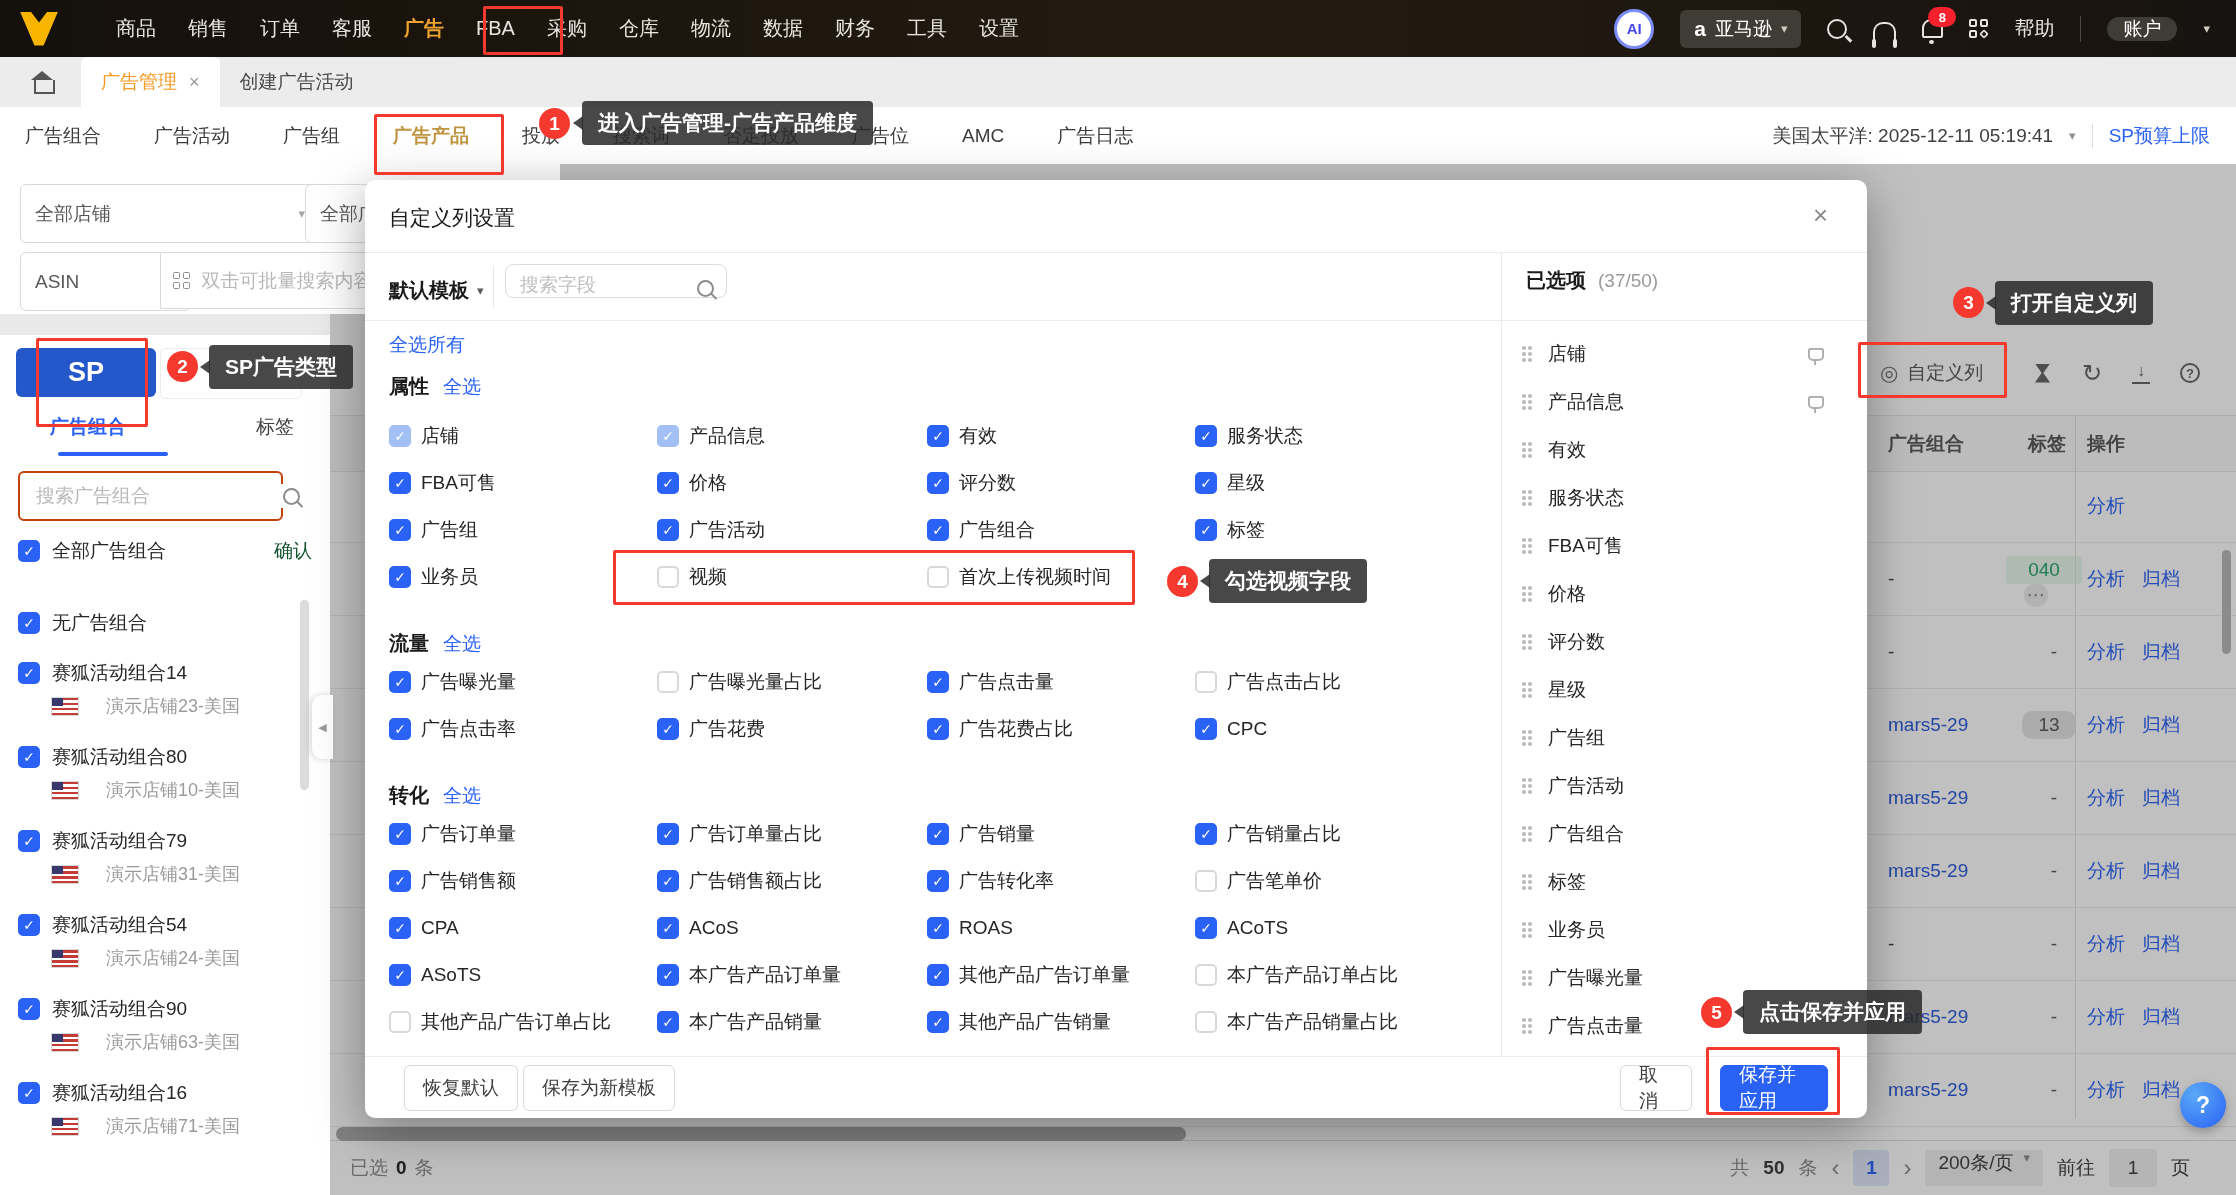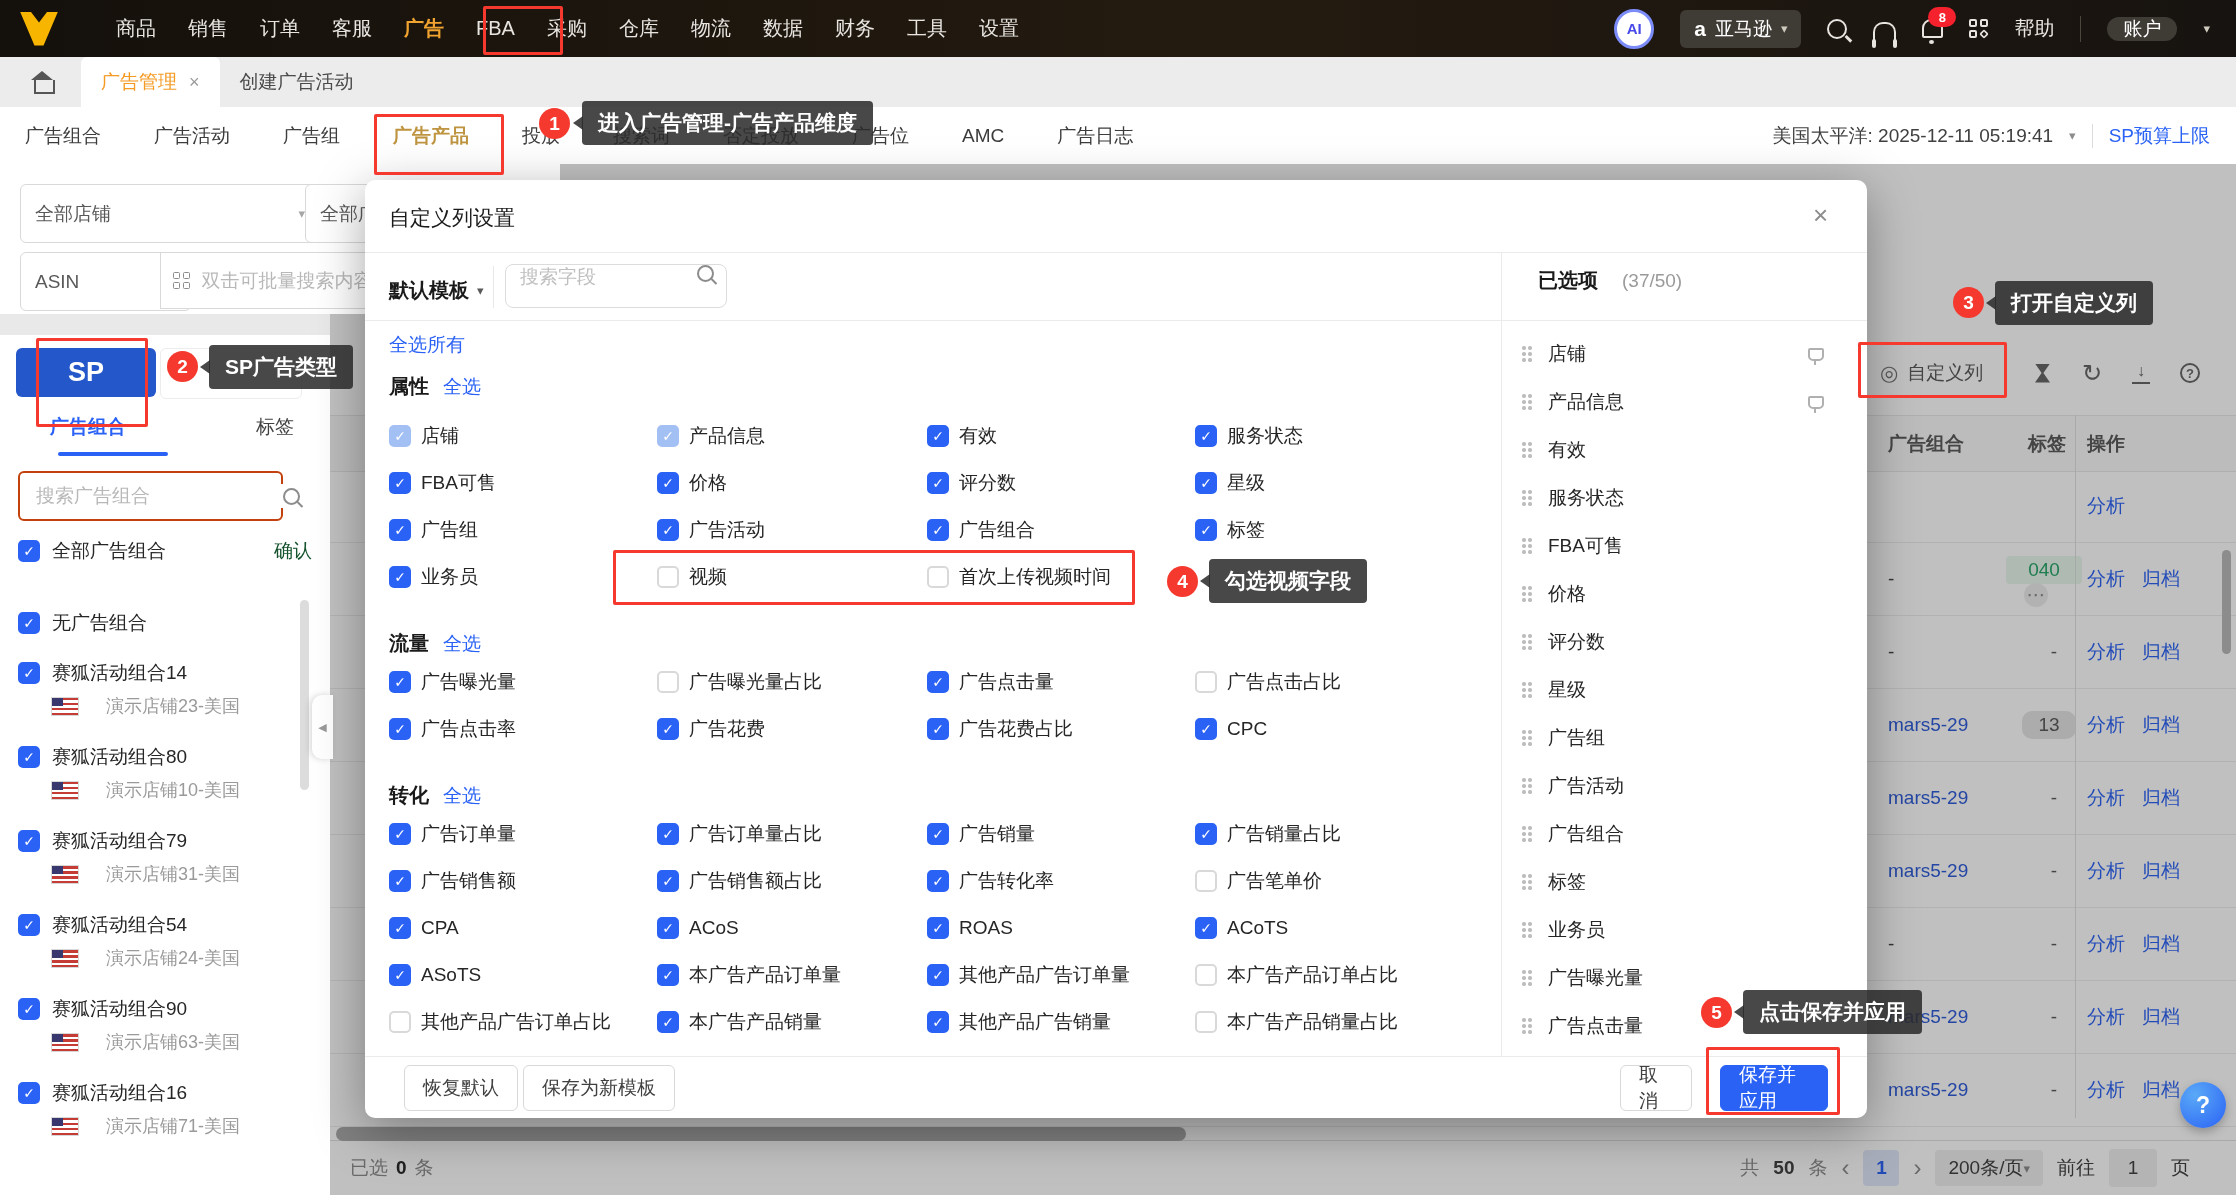--- a/index.html
+++ b/index.html
@@ -107,48 +107,48 @@
   .a1{left:1757px}.a2{left:1812px}
   .colsep{position:absolute;left:1745px;top:251px;height:703px;border-left:1px solid #e0e0e0;box-shadow:-7px 0 8px -6px rgba(0,0,0,.10)}
   .vscroll{position:absolute;left:1892px;top:386px;width:9px;height:104px;background:#b9b9b9;border-radius:5px}
   
   .bottombar{position:absolute;left:330px;top:1140px;width:1906px;height:55px;background:#fff;border-top:1px solid #e0e0e0;display:flex;align-items:center;justify-content:flex-end;gap:14px;padding-right:46px;box-sizing:border-box;font-size:19px;color:#8c8c8c;z-index:1}
   .selcount{position:absolute;left:20px;display:flex;gap:8px;align-items:center}
   .selcount b{color:#262626}
   .totalnum{color:#404040;font-weight:700}
   .pgarrow{font-size:24px;color:#8c8c8c;line-height:1}
   .pgcur{width:36px;height:36px;border-radius:4px;background:#dfe7f8;color:#2a62f5;font-weight:700;display:flex;align-items:center;justify-content:center}
-  .pgsize{height:36px;border-radius:4px;background:#efefef;color:#404040;display:flex;align-items:center;padding:0 13px}
+  .pgsize{height:36px;border-radius:4px;background:#efefef;color:#404040;display:flex;align-items:flex-start;gap:10px;padding:0 13px}
   .pgsize .caret{color:#8c8c8c}
   .goto{color:#404040}
   .gotoinput{width:44px;height:36px;border-radius:4px;background:#efefef;border:none;outline:none;text-align:center;font-size:19px;color:#404040;font-family:inherit}
   .hscroll{position:absolute;left:336px;top:1127px;width:850px;height:14px;border-radius:7px;background:#a9a9a9;z-index:1}
   .floathelp{position:absolute;left:2180px;top:1082px;width:46px;height:46px;border-radius:50%;background:radial-gradient(circle at 32% 28%,#5aa9f7,#2a62f5);color:#fff;font-size:23px;font-weight:700;display:flex;align-items:center;justify-content:center;box-shadow:0 4px 10px rgba(0,0,0,.25);z-index:6}
   
   .mask{position:absolute;left:330px;top:164px;width:1906px;height:1031px;background:rgba(10,10,10,.26);z-index:4;pointer-events:none}
   
   .modal{position:absolute;left:365px;top:180px;width:1502px;height:938px;background:#fff;border-radius:10px;box-shadow:0 12px 50px rgba(0,0,0,.35);z-index:10}
   .mtitle{position:absolute;left:24px;top:24px;font-size:21px;color:#1a1a1a;font-weight:500}
   .mclose{position:absolute;left:1448px;top:20px;font-size:26px;color:#8c8c8c}
   .hline{position:absolute;left:0;width:1502px;border-top:1px solid #ebebeb}
   .mtpl{position:absolute;left:24px;top:97px;font-size:20px;font-weight:700;color:#1a1a1a;display:flex;align-items:center;gap:8px}
   .mtpl .caret{color:#595959;font-weight:400}
   .mvdiv{position:absolute;left:128px;top:86px;width:1px;height:42px;background:#e8e8e8}
-  .msearch{position:absolute;left:140px;top:84px;width:222px;height:44px;border:1px solid #dcdcdc;border-radius:8px;display:flex;align-items:flex-start;padding:0 12px;box-sizing:border-box;gap:8px}
+  .msearch{position:absolute;left:140px;top:84px;width:222px;height:34px;border:1px solid #dcdcdc;border-radius:8px;display:flex;align-items:flex-end;padding:0 12px;box-sizing:border-box;gap:8px}
   .msearch input{border:none;outline:none;flex:1;font-size:19px;font-family:inherit;min-width:0}
   .msearch input::placeholder{color:#bfbfbf}
   .alllink{position:absolute;left:24px;top:152px;font-size:19px;color:#2a62f5}
   .sechead{position:absolute;left:24px;display:flex;align-items:center;gap:14px}
   .sechead .t{font-size:20px;font-weight:700;color:#1a1a1a}
   .sechead .all{font-size:19px;color:#2a62f5}
   .optgrid{position:absolute;left:24px;width:1100px;display:grid;grid-template-columns:268px 270px 268px 1fr}
   .opt{display:flex;align-items:center;gap:10px;height:47px;font-size:19px;color:#262626}
   .opt .lbl{white-space:nowrap}
   .rpanel{position:absolute;left:1136px;top:72px;width:366px;height:804px;border-left:1px solid #ebebeb;box-sizing:border-box}
-  .seltitle{position:absolute;left:36px;top:15px;display:flex;align-items:baseline;gap:24px}
+  .seltitle{position:absolute;left:24px;top:15px;display:flex;align-items:baseline;gap:12px}
   .seltitle .t{font-size:20px;font-weight:700;color:#1a1a1a}
   .seltitle .c{font-size:19px;color:#9a9a9a}
   .sellist{position:absolute;left:20px;top:78px;width:330px}
   .sel-item{height:48px;display:flex;align-items:center;gap:16px;font-size:19px;color:#262626}
   .drag{display:grid;grid-template-columns:4px 4px;grid-auto-rows:4px;gap:2px;flex:none}
   .drag i{width:3.5px;height:3.5px;border-radius:50%;background:#bdbdbd}
   .pin{width:12px;height:9px;border:2px solid #b0b0b0;border-radius:2px 2px 5px 5px;position:relative;margin-left:auto;margin-right:28px;flex:none}
   .pin::after{content:'';position:absolute;left:4px;top:9px;width:2px;height:6px;background:#b0b0b0}
   .mfooter{position:absolute;left:0;top:876px;width:1502px;height:62px;border-top:1px solid #ebebeb}
   .btn{position:absolute;top:8px;height:46px;border:1px solid #d9d9d9;border-radius:6px;background:#fff;font-size:19px;color:#404040;display:flex;align-items:center;justify-content:center;padding:0 18px;box-sizing:border-box}

